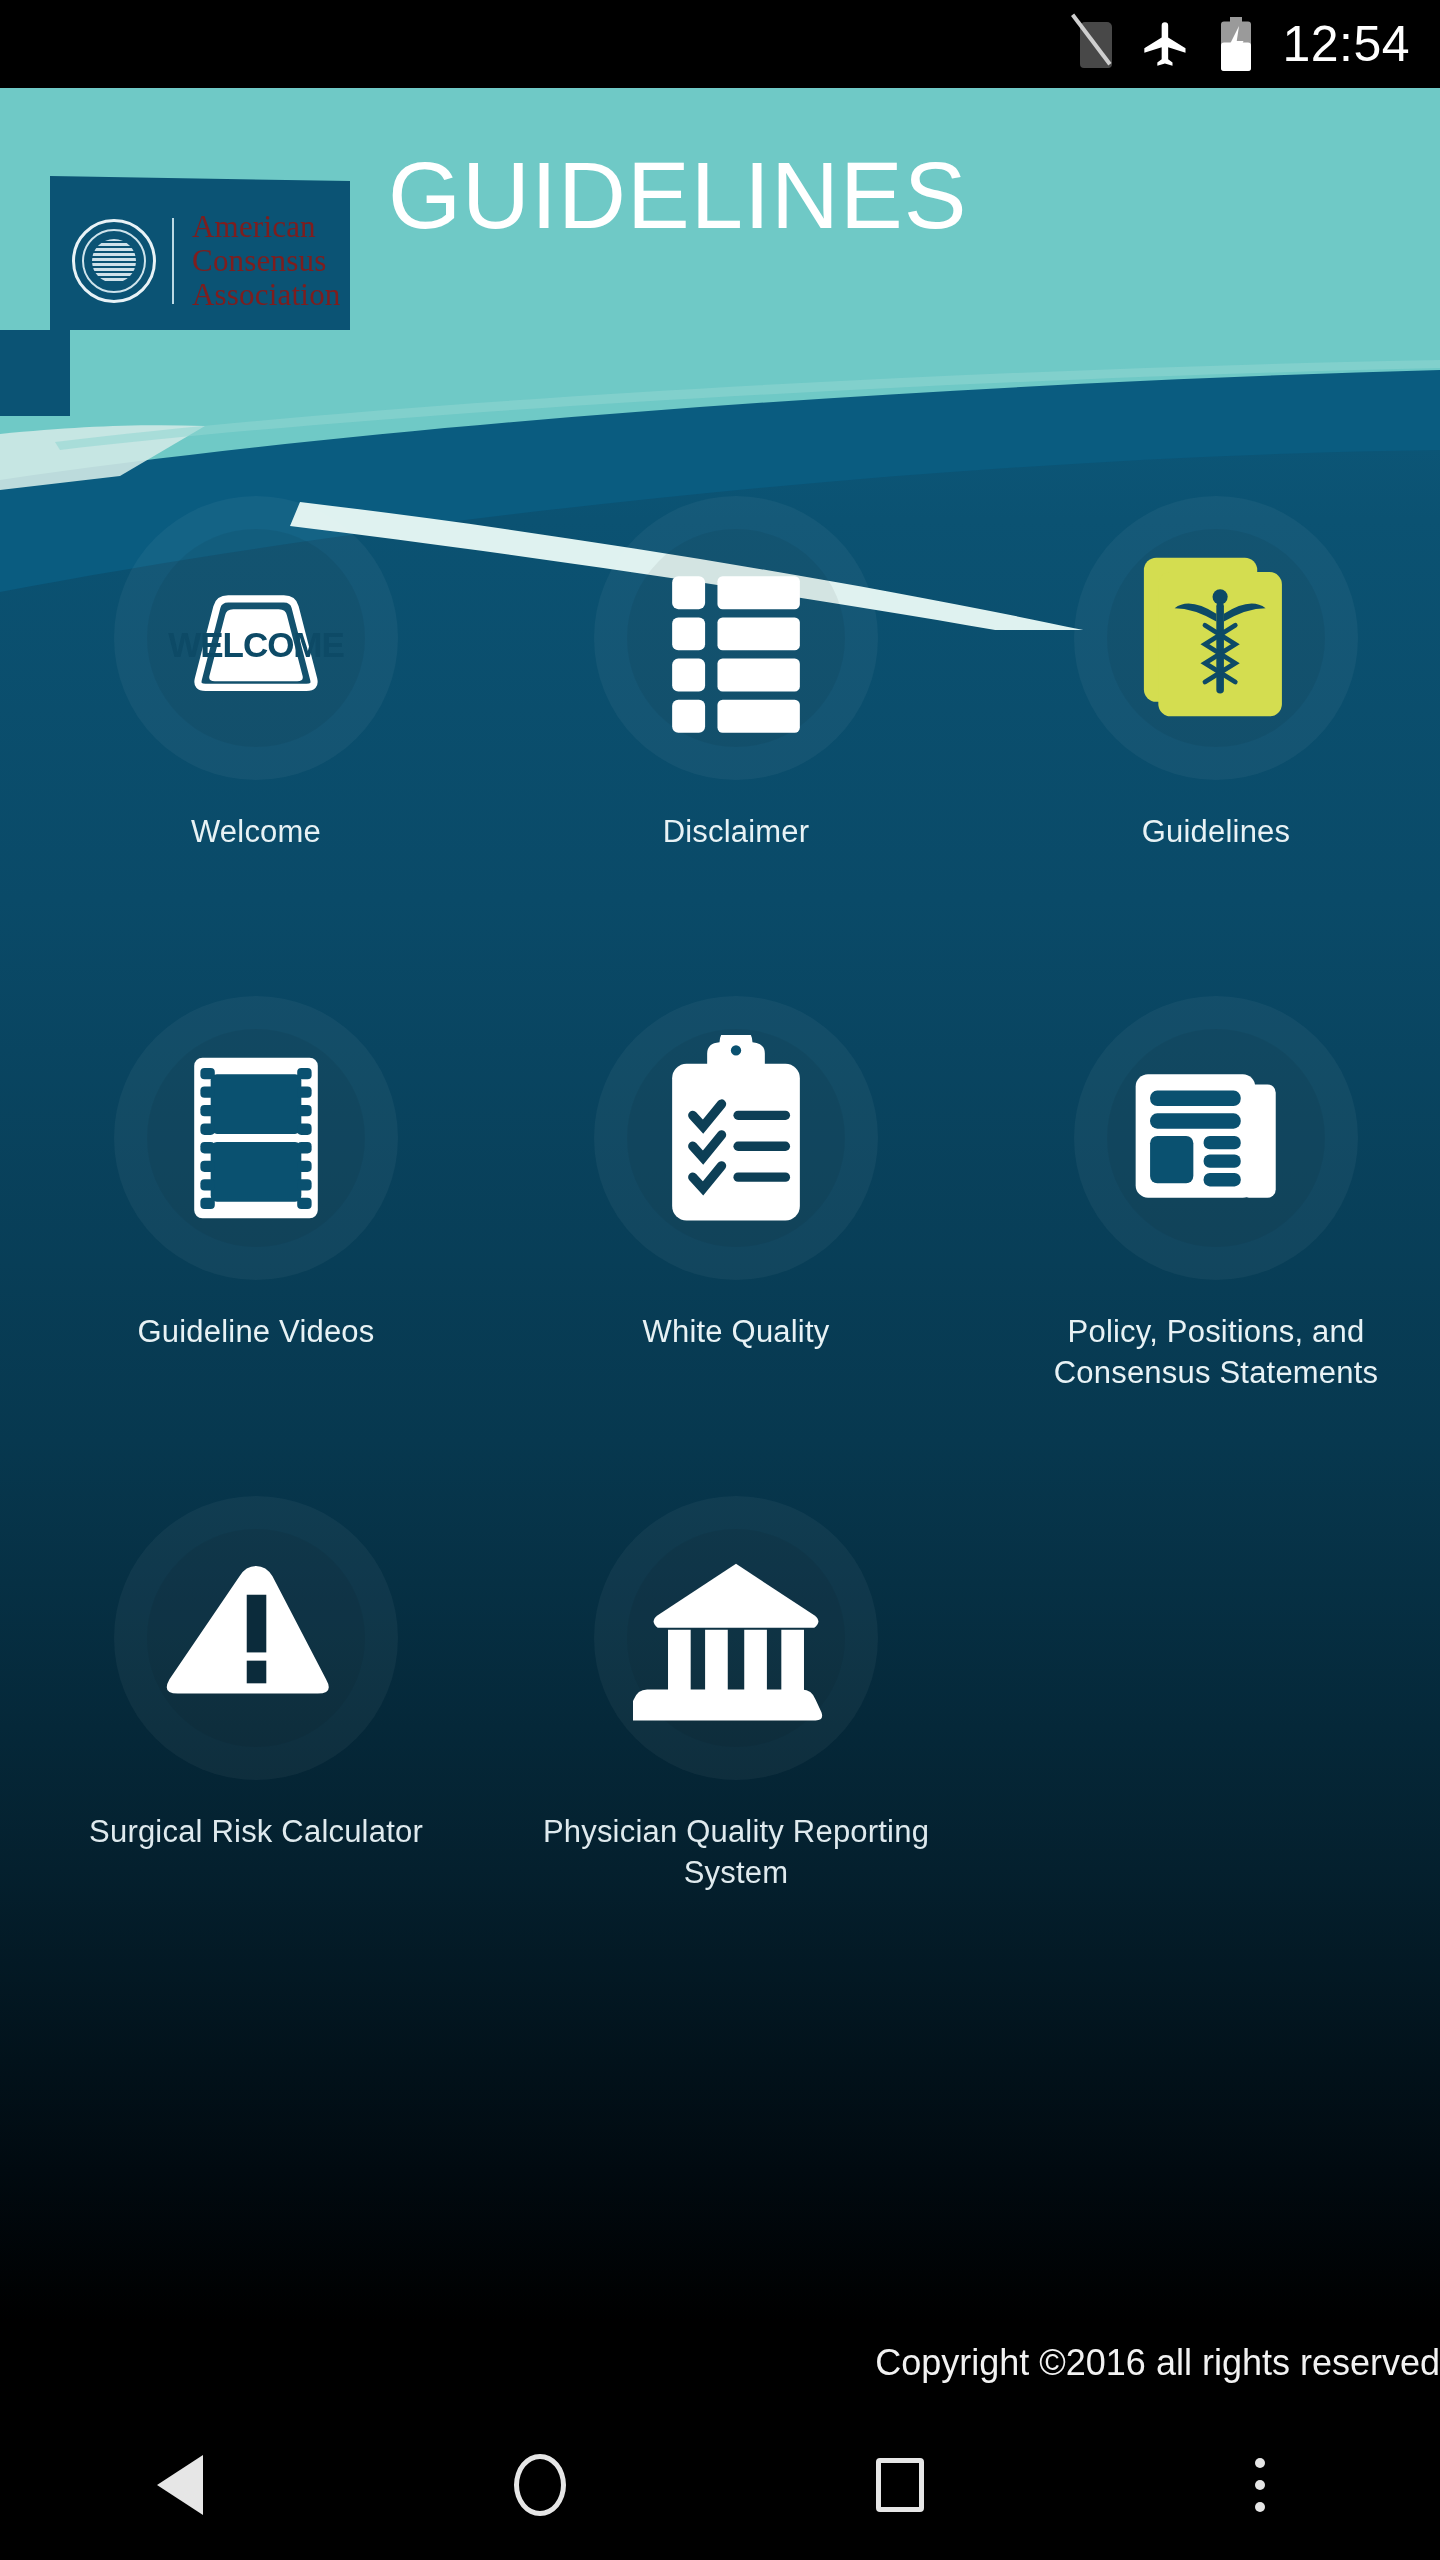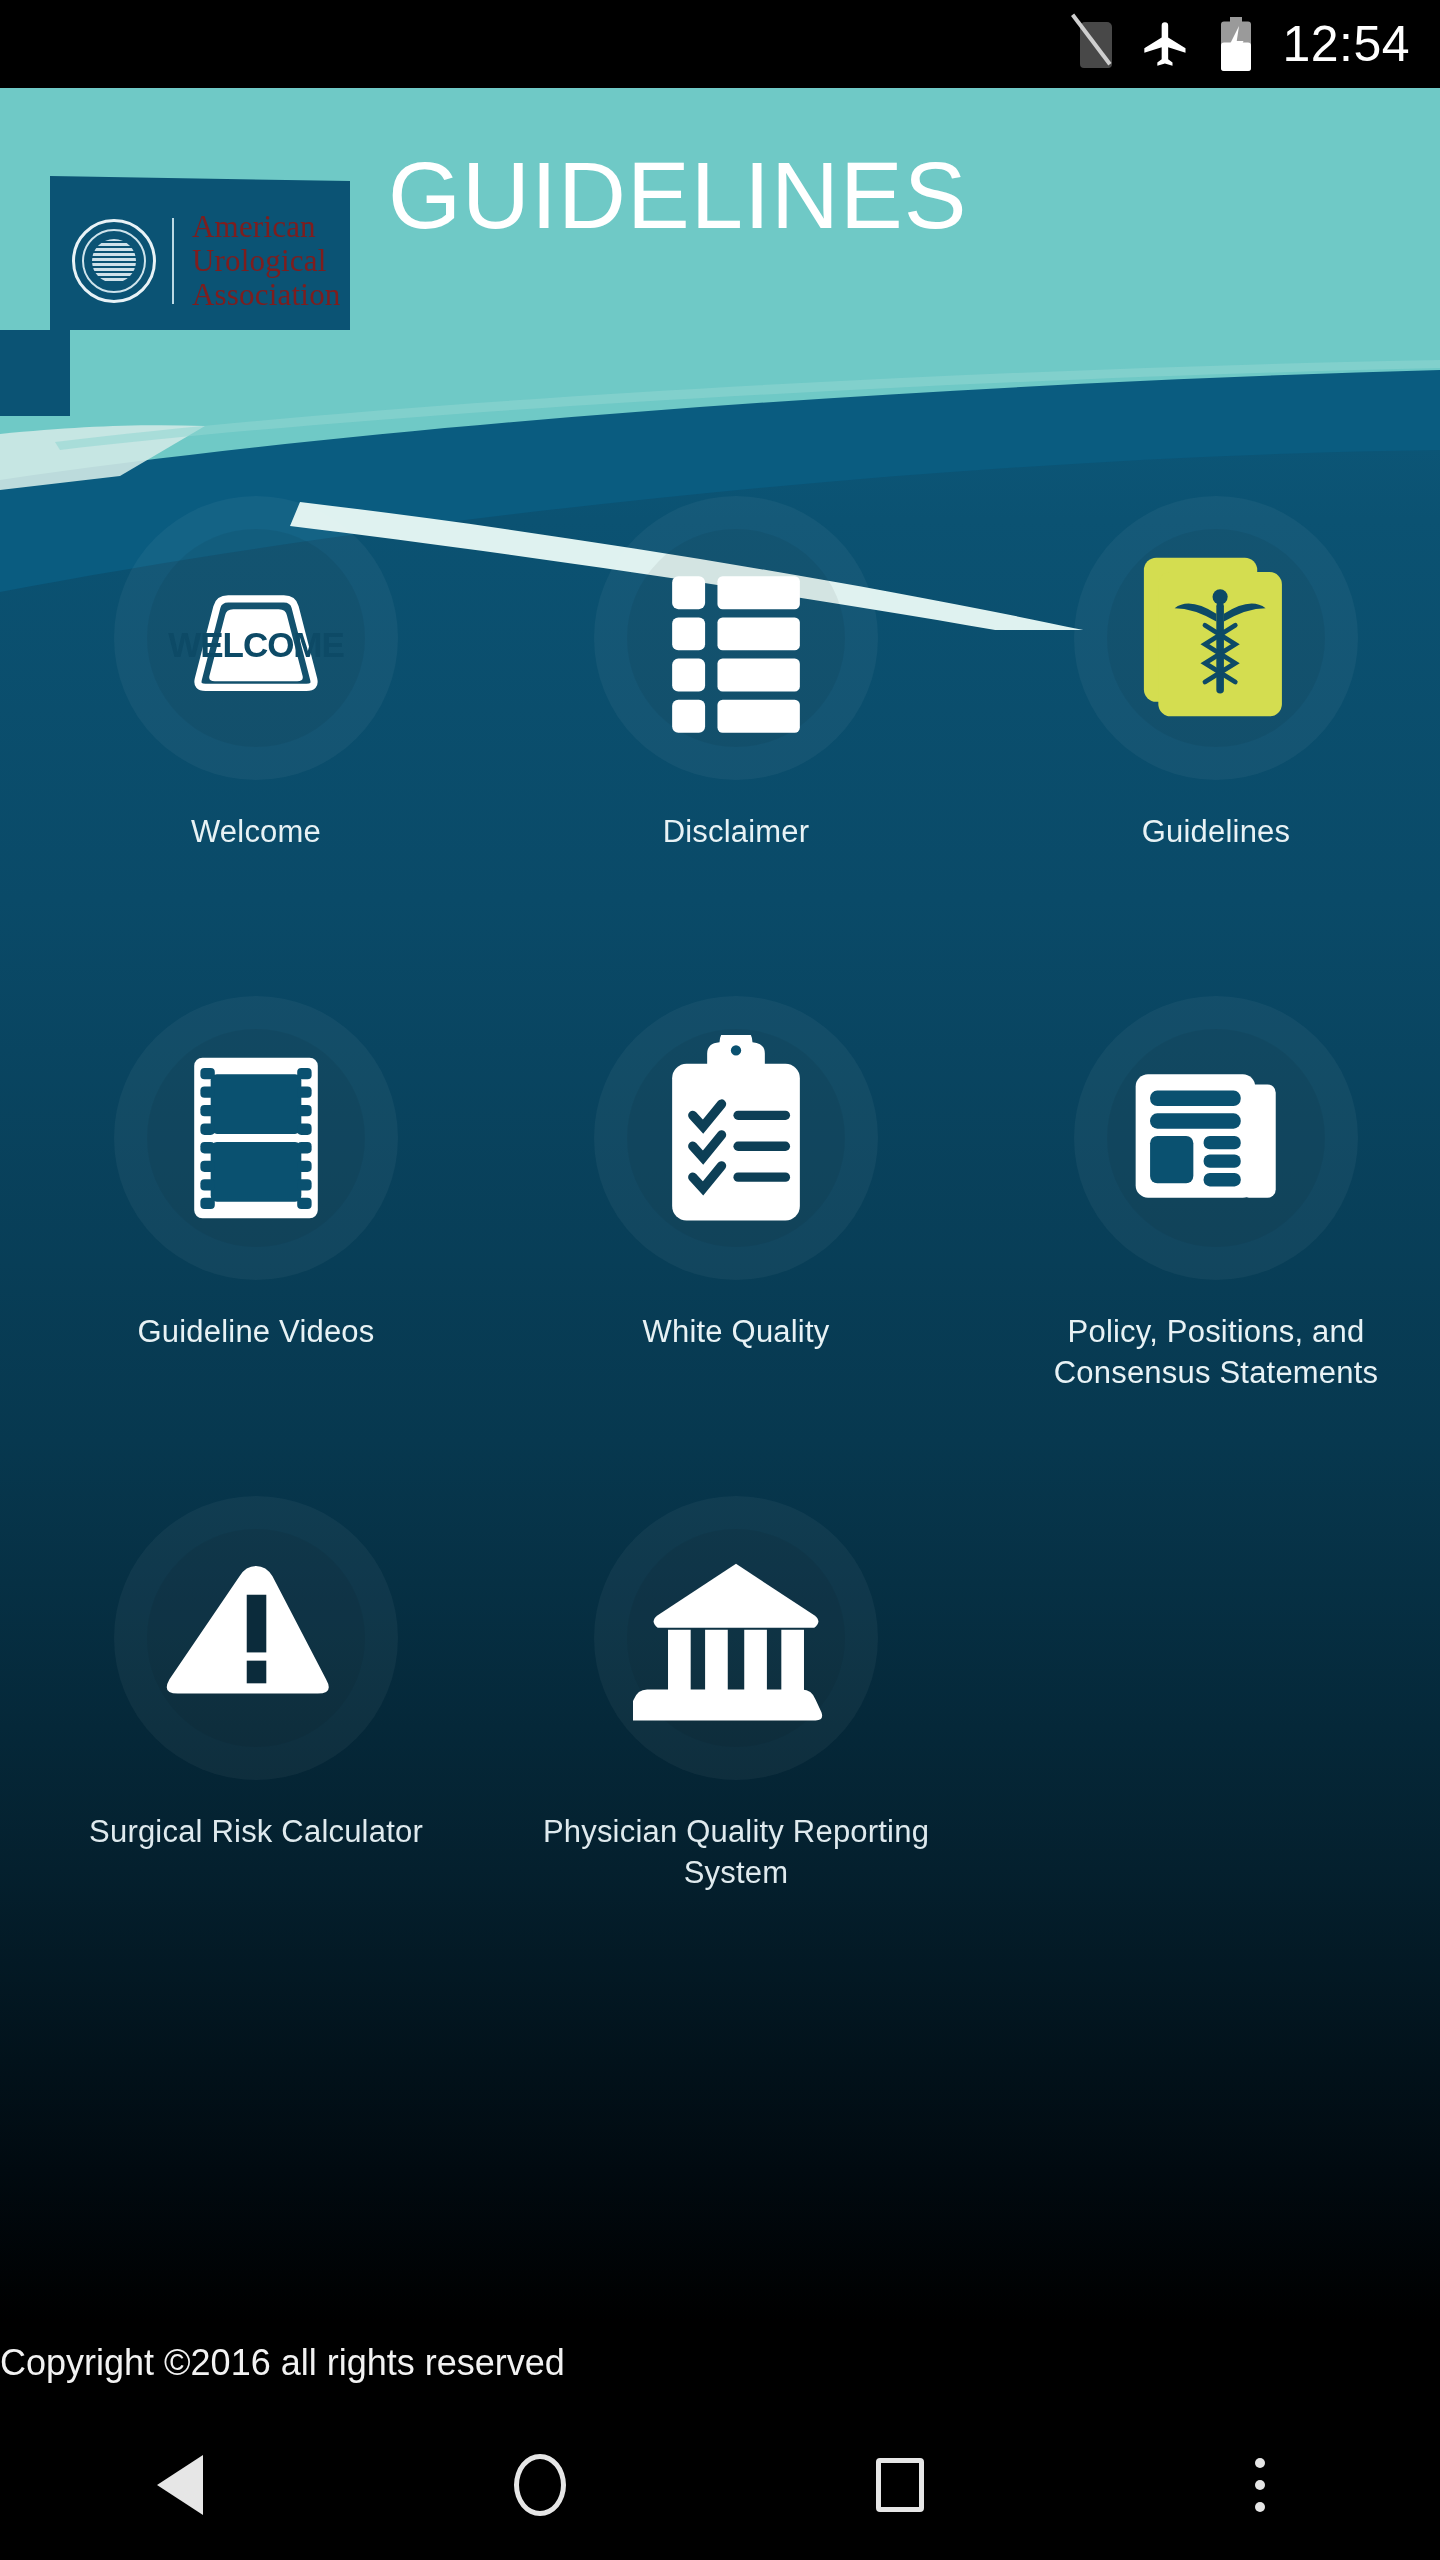--- a/index.html
+++ b/index.html
@@ -142,21 +142,21 @@
     margin-top:24px; width:440px; text-align:center;
     color:#e8f2f5; font-size:31px; font-weight:300; line-height:1.32;
     font-family:"Liberation Sans", sans-serif;
     letter-spacing:0.2px;
   }
   .tile.r3 .label{ color:#dfeaee; }
 
   
   #copyright{
     position:absolute; left:0; bottom:176px;
-    width:1440px; text-align:left;
+    width:1440px; text-align:right;
     color:#f2f2f2; font-size:36px; font-weight:400;
     font-family:"Liberation Sans", sans-serif;
   }
   #nav-bar{
     position:absolute; left:0; bottom:0;
     width:1440px; height:150px;
     background:#000;
     display:flex; align-items:center;
   }
   #nav-bar .nav-btn{
@@ -210,21 +210,21 @@
 <div id="header">
   <div id="logo-flag">
     <div class="flagbg"></div>
     <div class="flag-inner">
       <div class="seal">
         <div class="globe"></div>
       </div>
       <div class="divider-bar"></div>
       <div class="logo-words">
         <div>American</div>
-        <div>Urological</div>
+        <div>Consensus</div>
         <div>Association</div>
       </div>
     </div>
   </div>
 </div>
 
 <div id="app-title">GUIDELINES</div>
 
 <svg style="position:absolute;left:0;top:330px;width:1440px;height:300px;">
   <defs>

